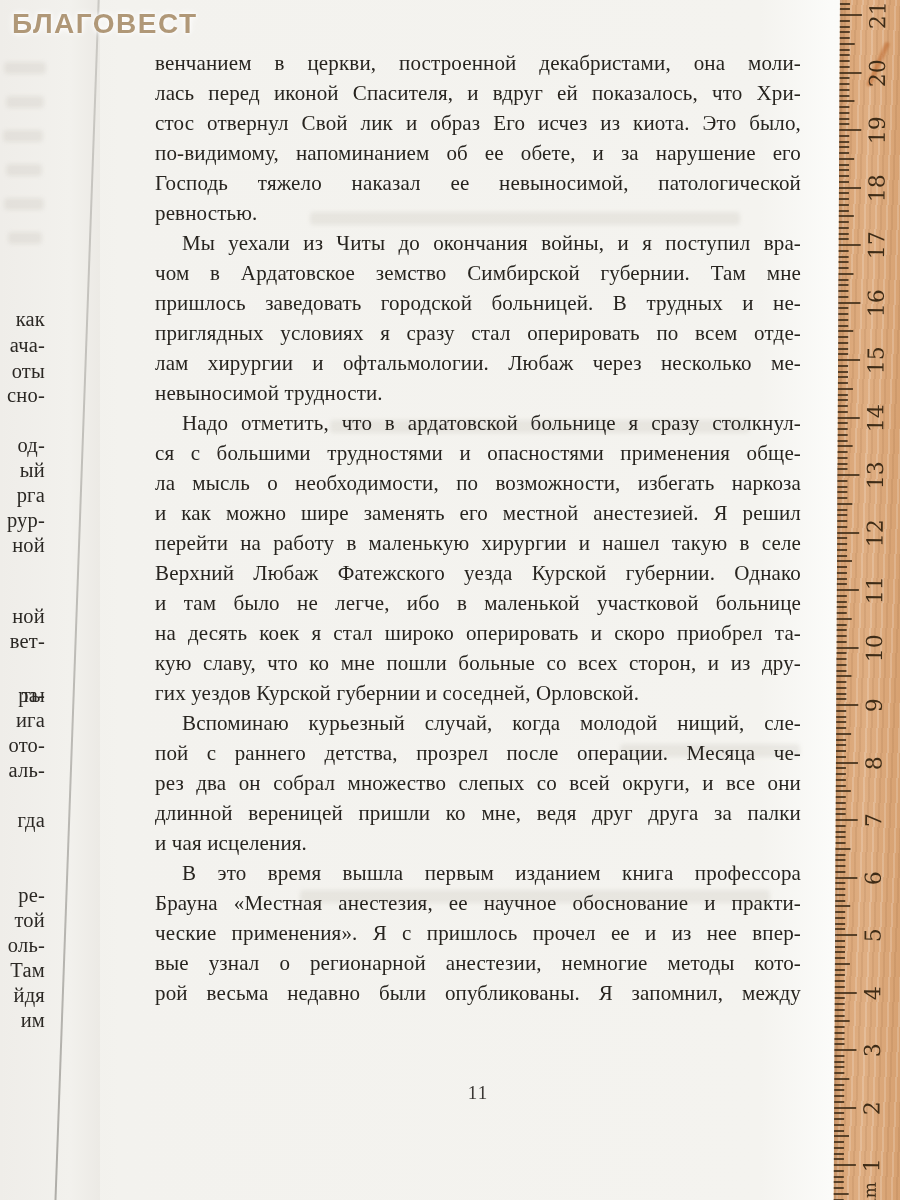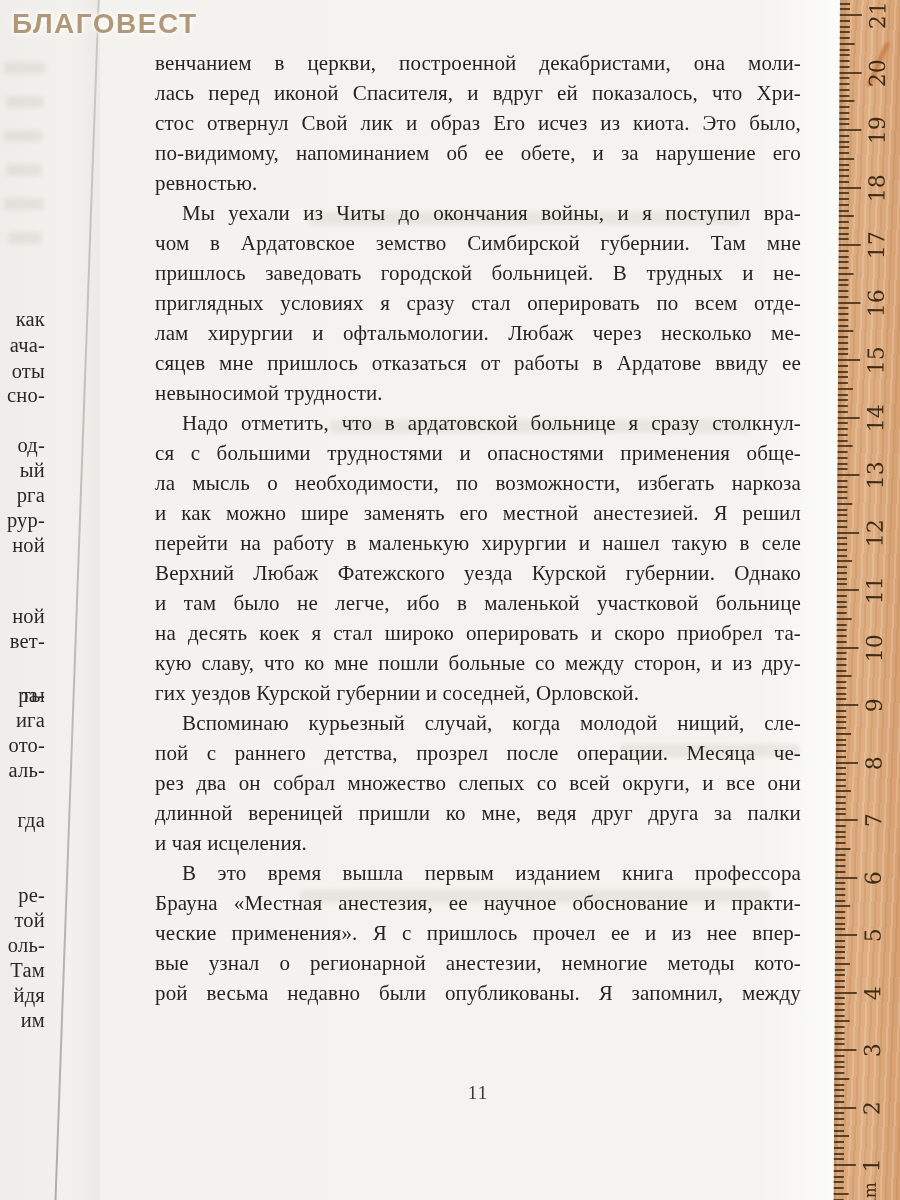--- a/index.html
+++ b/index.html
@@ -102,41 +102,41 @@
   <div class="fold-line"></div>
 
   <div class="watermark">БЛАГОВЕСТ</div>
 
   <div class="textblock">
       <div>
         <div class="line">венчанием в церкви, построенной декабристами, она моли-</div>
         <div class="line">лась перед иконой Спасителя, и вдруг ей показалось, что Хри-</div>
         <div class="line">стос отвернул Свой лик и образ Его исчез из киота. Это было,</div>
         <div class="line">по-видимому, напоминанием об ее обете, и за нарушение его</div>
+        <div class="line">Господь тяжело наказал ее невыносимой, патологической</div>
         <div class="line endline">ревностью.</div>
       </div>
       <div>
         <div class="line indent">Мы уехали из Читы до окончания войны, и я поступил вра-</div>
         <div class="line">чом в Ардатовское земство Симбирской губернии. Там мне</div>
         <div class="line">пришлось заведовать городской больницей. В трудных и не-</div>
         <div class="line">приглядных условиях я сразу стал оперировать по всем отде-</div>
         <div class="line">лам хирургии и офтальмологии. Любаж через несколько ме-</div>
-        <div class="line">сяцев мне пришлось отказаться от работы в Ардатове ввиду ее</div>
         <div class="line endline">невыносимой трудности.</div>
       </div>
       <div>
         <div class="line indent">Надо отметить, что в ардатовской больнице я сразу столкнул-</div>
         <div class="line">ся с большими трудностями и опасностями применения обще-</div>
         <div class="line">ла мысль о необходимости, по возможности, избегать наркоза</div>
         <div class="line">и как можно шире заменять его местной анестезией. Я решил</div>
         <div class="line">перейти на работу в маленькую хирургии и нашел такую в селе</div>
         <div class="line">Верхний Любаж Фатежского уезда Курской губернии. Однако</div>
         <div class="line">и там было не легче, ибо в маленькой участковой больнице</div>
         <div class="line">на десять коек я стал широко оперировать и скоро приобрел та-</div>
-        <div class="line">кую славу, что ко мне пошли больные со между сторон, и из дру-</div>
+        <div class="line">кую славу, что ко мне пошли больные со всех сторон, и из дру-</div>
         <div class="line endline">гих уездов Курской губернии и соседней, Орловской.</div>
       </div>
       <div>
         <div class="line indent">Вспоминаю курьезный случай, когда молодой нищий, сле-</div>
         <div class="line">пой с раннего детства, прозрел после операции. Месяца че-</div>
         <div class="line">рез два он собрал множество слепых со всей округи, и все они</div>
         <div class="line">длинной вереницей пришли ко мне, ведя друг друга за палки</div>
         <div class="line endline">и чая исцеления.</div>
       </div>
       <div>

